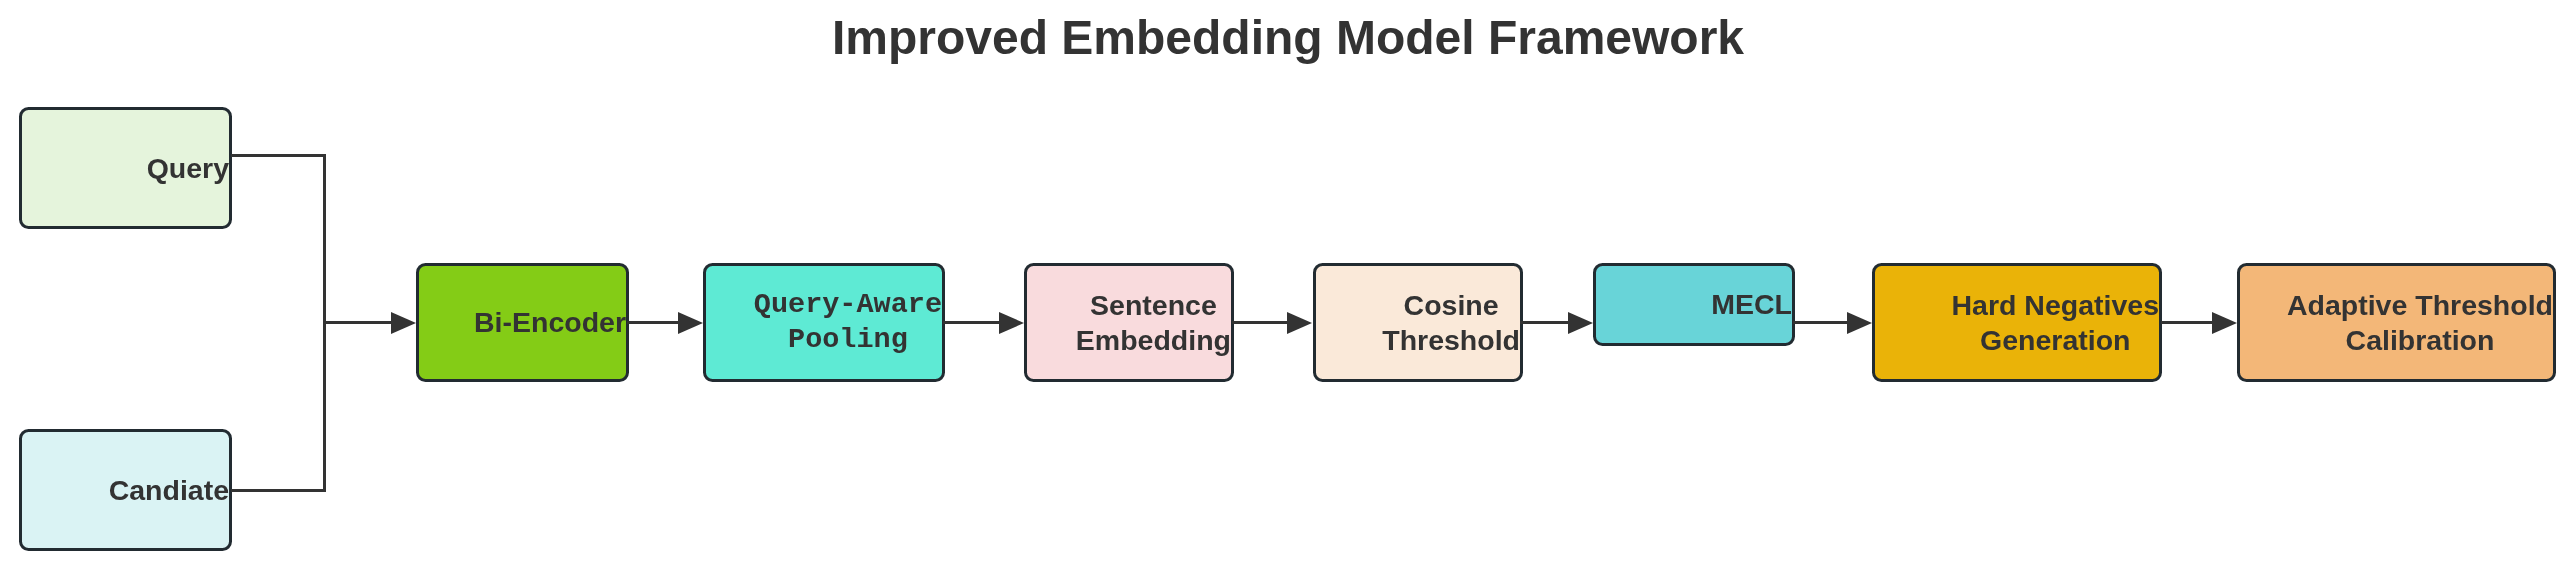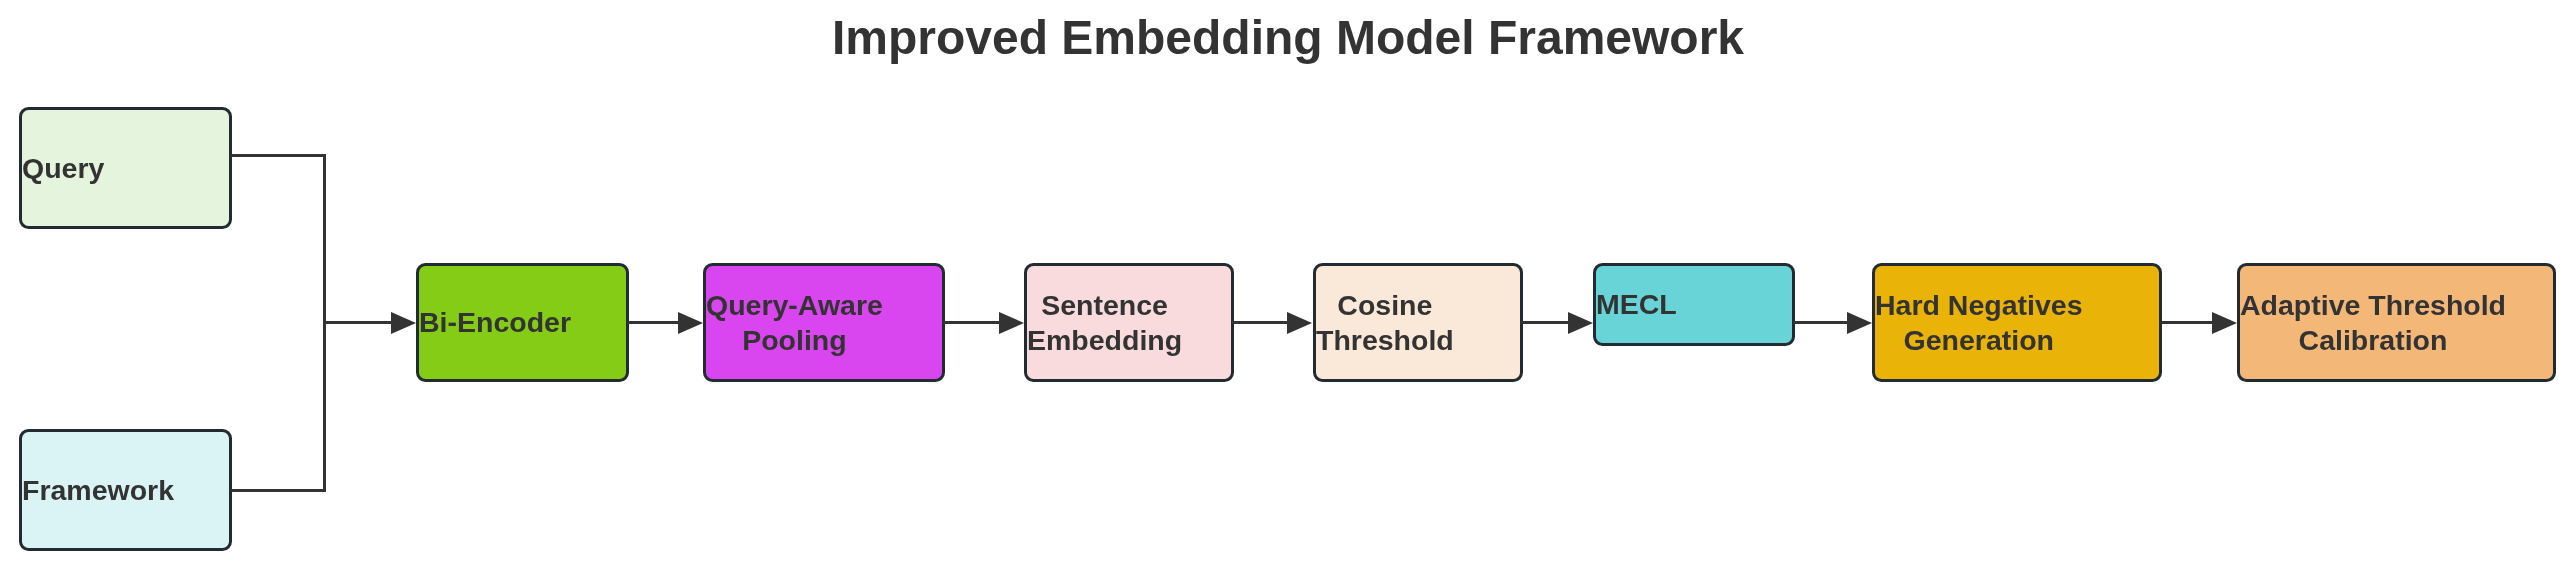--- a/index.html
+++ b/index.html
@@ -16,21 +16,21 @@
     text-align:center;
     font-size:48px;font-weight:bold;
     color:var(--title_text,#333333);
     letter-spacing:0px;
   }
 
   .node{
     position:absolute;box-sizing:border-box;
     border:3.2px solid var(--node_border,#222b31);
     border-radius:9.5px;
-    display:flex;align-items:center;justify-content:flex-start;
+    display:flex;align-items:center;justify-content:flex-end;
     text-align:center;
   }
   .node-label{
     font-size:28.5px;font-weight:bold;line-height:1.22;
     color:var(--label_text,#333333);
     white-space:pre-line;
   }
 
   
   .n-query    {left:19px;  top:107px; width:213px; height:122px;}
@@ -76,37 +76,37 @@
 
 <div class="canvas">
 
   <div class="diagram-title">Improved Embedding Model Framework</div>
 
   <div class="node n-query" style="background: rgb(229, 244, 220);">
     <span class="node-label">Query</span>
   </div>
 
   <div class="node n-candiate" style="background: rgb(218, 243, 244);">
-    <span class="node-label">Framework</span>
+    <span class="node-label">Candiate</span>
   </div>
 
   <div class="edge e-q"></div>
   <div class="edge e-v"></div>
   <div class="edge e-c"></div>
   <div class="edge e-jb"></div>
   <div class="arrow a-bi"></div>
 
   <div class="node n-bi" style="background: #84cc16;">
     <span class="node-label">Bi-Encoder</span>
   </div>
 
   <div class="edge e-bq"></div>
   <div class="arrow a-qap"></div>
 
-  <div class="node n-qap" style="background: #d946ef;">
+  <div class="node n-qap" style="background: #5eead4; font-family: Liberation Mono, monospace;">
     <span class="node-label">Query-Aware
 Pooling</span>
   </div>
 
   <div class="edge e-qs"></div>
   <div class="arrow a-se"></div>
 
   <div class="node n-se" style="background: rgb(249, 219, 221);">
     <span class="node-label">Sentence
 Embedding</span>

